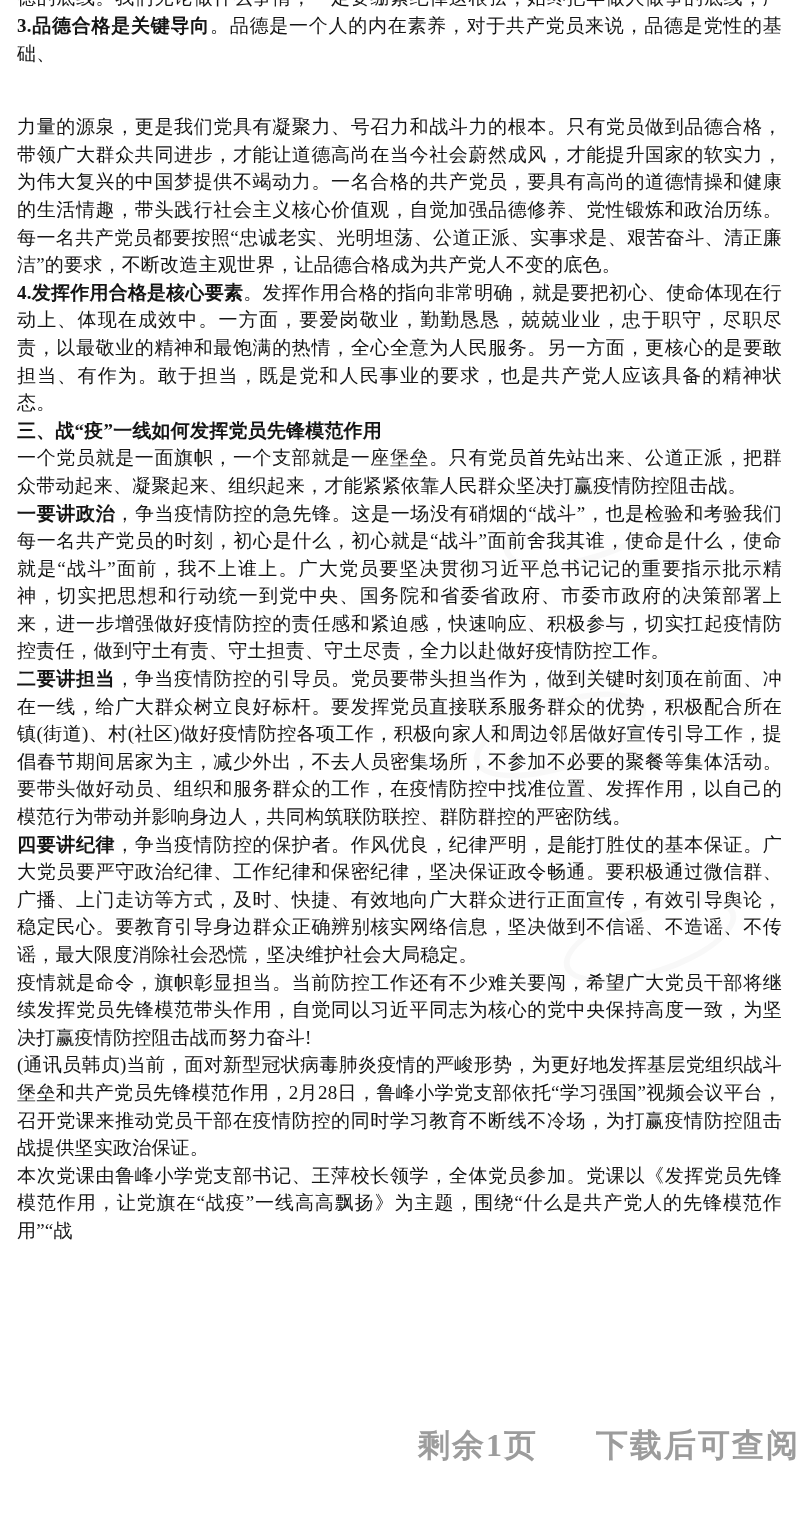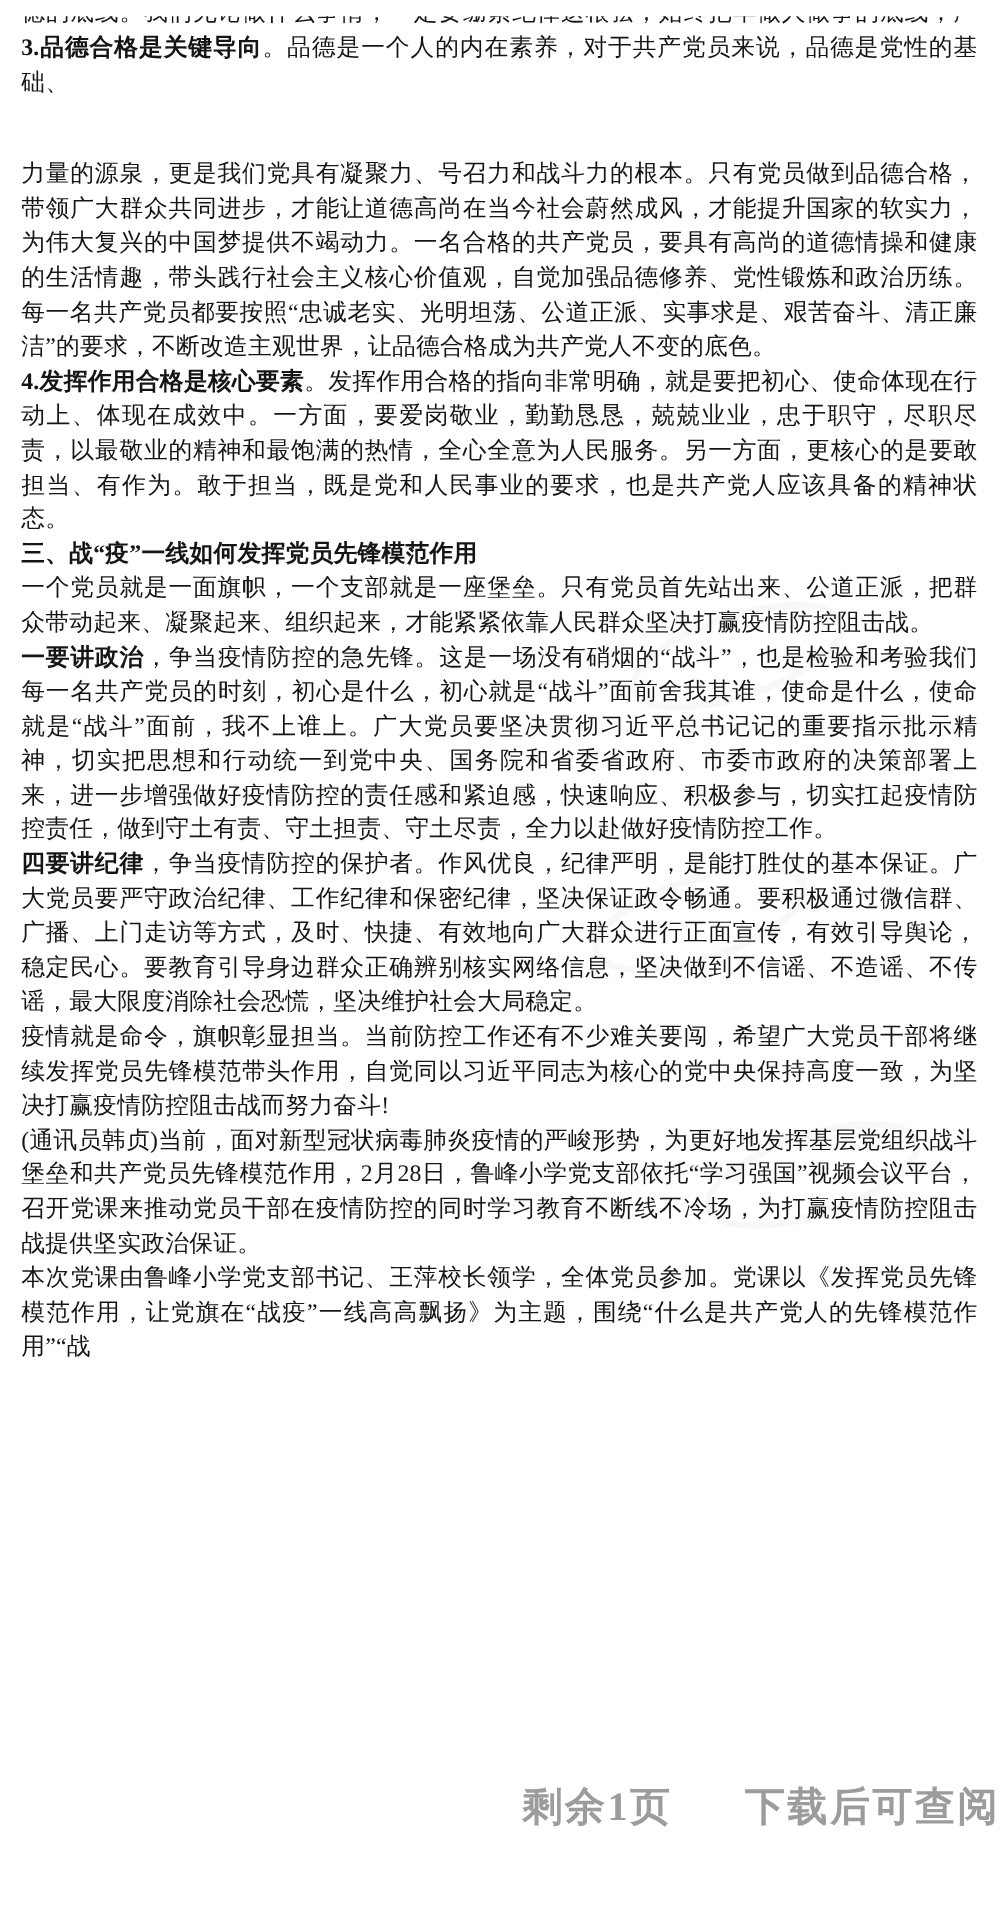--- a/index.html
+++ b/index.html
@@ -7,21 +7,21 @@
   body {
     width: 800px;
     height: 1526px;
     position: relative;
     overflow: hidden;
     font-family: "Liberation Serif", "DejaVu Serif", serif;
     color: #151515;
   }
   .page {
     position: relative;
-    padding: 13px 18px 0 17px;
+    padding: 0 18px 0 17px;
     z-index: 2;
   }
   .clip-top {
     height: 12px;
     overflow: hidden;
   }
   .clip-top .para {
     margin-top: -16px;
   }
   .para {
@@ -77,20 +77,21 @@
   <div class="clip-top">
     <p class="para">德的底线。我们无论做什么事情，一定要绷紧纪律这根弦，始终把牢做人做事的底线，严守纪律规矩。</p>
   </div>
   <div id="paragraphs">
       <p class="para gap-after"><b>3.品德合格是关键导向</b><span>。品德是一个人的内在素养，对于共产党员来说，品德是党性的基础、</span></p>
       <p class="para"><span>力量的源泉，更是我们党具有凝聚力、号召力和战斗力的根本。只有党员做到品德合格，带领广大群众共同进步，才能让道德高尚在当今社会蔚然成风，才能提升国家的软实力，为伟大复兴的中国梦提供不竭动力。一名合格的共产党员，要具有高尚的道德情操和健康的生活情趣，带头践行社会主义核心价值观，自觉加强品德修养、党性锻炼和政治历练。每一名共产党员都要按照“忠诚老实、光明坦荡、公道正派、实事求是、艰苦奋斗、清正廉洁”的要求，不断改造主观世界，让品德合格成为共产党人不变的底色。</span></p>
       <p class="para"><b> 4.发挥作用合格是核心要素</b><span>。发挥作用合格的指向非常明确，就是要把初心、使命体现在行动上、体现在成效中。一方面，要爱岗敬业，勤勤恳恳，兢兢业业，忠于职守，尽职尽责，以最敬业的精神和最饱满的热情，全心全意为人民服务。另一方面，更核心的是要敢担当、有作为。敢于担当，既是党和人民事业的要求，也是共产党人应该具备的精神状态。</span></p>
       <p class="para heading"><b> 三、战“疫”一线如何发挥党员先锋模范作用</b></p>
       <p class="para"><span>一个党员就是一面旗帜，一个支部就是一座堡垒。只有党员首先站出来、公道正派，把群众带动起来、凝聚起来、组织起来，才能紧紧依靠人民群众坚决打赢疫情防控阻击战。</span></p>
       <p class="para"><b> 一要讲政治</b><span>，争当疫情防控的急先锋。这是一场没有硝烟的“战斗”，也是检验和考验我们每一名共产党员的时刻，初心是什么，初心就是“战斗”面前舍我其谁，使命是什么，使命就是“战斗”面前，我不上谁上。广大党员要坚决贯彻习近平总书记记的重要指示批示精神，切实把思想和行动统一到党中央、国务院和省委省政府、市委市政府的决策部署上来，进一步增强做好疫情防控的责任感和紧迫感，快速响应、积极参与，切实扛起疫情防控责任，做到守土有责、守土担责、守土尽责，全力以赴做好疫情防控工作。</span></p>
+      <p class="para"><b>二要讲担当</b><span>，争当疫情防控的引导员。党员要带头担当作为，做到关键时刻顶在前面、冲在一线，给广大群众树立良好标杆。要发挥党员直接联系服务群众的优势，积极配合所在镇(街道)、村(社区)做好疫情防控各项工作，积极向家人和周边邻居做好宣传引导工作，提倡春节期间居家为主，减少外出，不去人员密集场所，不参加不必要的聚餐等集体活动。要带头做好动员、组织和服务群众的工作，在疫情防控中找准位置、发挥作用，以自己的模范行为带动并影响身边人，共同构筑联防联控、群防群控的严密防线。</span></p>
       <p class="para"><b>四要讲纪律</b><span>，争当疫情防控的保护者。作风优良，纪律严明，是能打胜仗的基本保证。广大党员要严守政治纪律、工作纪律和保密纪律，坚决保证政令畅通。要积极通过微信群、广播、上门走访等方式，及时、快捷、有效地向广大群众进行正面宣传，有效引导舆论，稳定民心。要教育引导身边群众正确辨别核实网络信息，坚决做到不信谣、不造谣、不传谣，最大限度消除社会恐慌，坚决维护社会大局稳定。</span></p>
       <p class="para"><span>疫情就是命令，旗帜彰显担当。当前防控工作还有不少难关要闯，希望广大党员干部将继续发挥党员先锋模范带头作用，自觉同以习近平同志为核心的党中央保持高度一致，为坚决打赢疫情防控阻击战而努力奋斗!</span></p>
       <p class="para"><span>(通讯员韩贞)当前，面对新型冠状病毒肺炎疫情的严峻形势，为更好地发挥基层党组织战斗堡垒和共产党员先锋模范作用，2月28日，鲁峰小学党支部依托“学习强国”视频会议平台，召开党课来推动党员干部在疫情防控的同时学习教育不断线不冷场，为打赢疫情防控阻击战提供坚实政治保证。</span></p>
       <p class="para"><span>本次党课由鲁峰小学党支部书记、王萍校长领学，全体党员参加。党课以《发挥党员先锋模范作用，让党旗在“战疫”一线高高飘扬》为主题，围绕“什么是共产党人的先锋模范作用”“战</span></p>
     </div>
 </div>
 
 <div class="footer">
   <span>剩余1页</span><span class="footer-gap"></span><span>下载后可查阅</span>
 </div>

